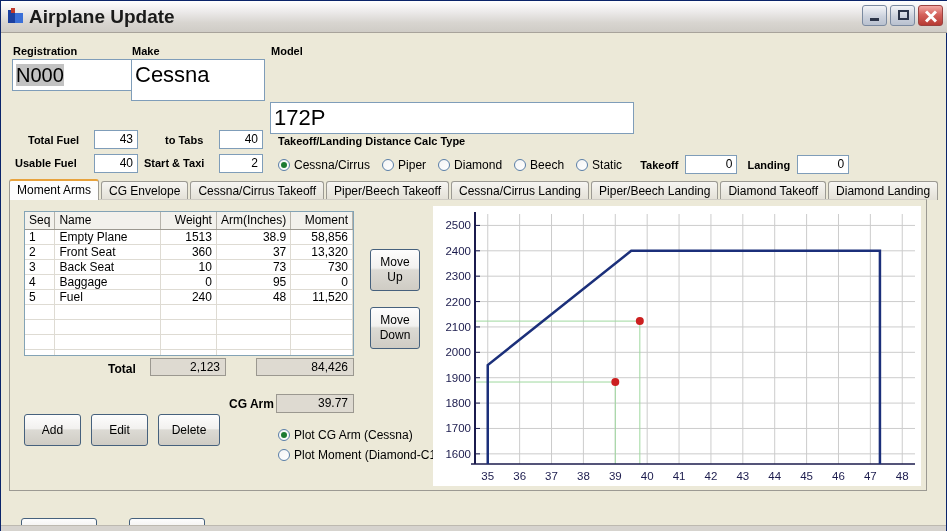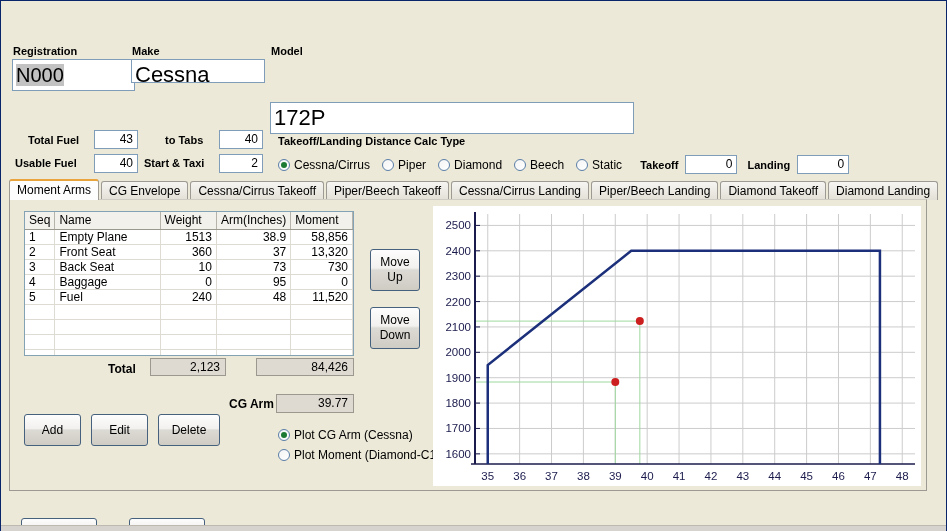--- a/index.html
+++ b/index.html
@@ -58,21 +58,21 @@
     background:#ffffff;border:1px solid #7f9db9;box-sizing:border-box;
     font-family:"Liberation Sans",sans-serif;
   }
   
   #hdr-reg-lbl{position:absolute;left:12px;top:12px;}
   #hdr-make-lbl{position:absolute;left:131px;top:12px;}
   #hdr-model-lbl{position:absolute;left:270px;top:12px;}
   #reg-input{position:absolute;left:11px;top:26px;width:123px;height:32px;
     font-size:20px;padding-left:3px;line-height:30px;color:#000;}
   #reg-input .sel{background:#c2c2c2;}
-  #make-input{position:absolute;left:130px;top:26px;width:134px;height:24px;
+  #make-input{position:absolute;left:130px;top:26px;width:134px;height:42px;
     font-size:22px;padding-left:3px;line-height:30px;color:#000;}
   #model-input{position:absolute;left:269px;top:26px;width:364px;height:32px;
     font-size:22px;padding-left:3px;line-height:30px;color:#000;margin-top:43px;}
   
   .numfield{
     background:#ffffff;border:1px solid #7f9db9;box-sizing:border-box;
     font-size:12px;text-align:right;padding-right:4px;color:#000;
   }
   #tf-lbl{position:absolute;left:27px;top:101px;}
   #tf-input{position:absolute;left:93px;top:97px;width:44px;height:19px;line-height:17px;}
@@ -123,21 +123,21 @@
     position:absolute;left:14px;top:11px;width:330px;height:145px;
     background:#ffffff;border:1px solid #83a3b5;box-sizing:border-box;
     overflow:hidden;
   }
   table.gr{border-collapse:collapse;width:100%;font-size:12px;color:#000;}
   table.gr th{
     background:#f2f1ec;font-weight:normal;text-align:left;
     border-right:1px solid #b6b3ab;border-bottom:1px solid #9b9890;
     height:17px;padding:0 4px;box-sizing:border-box;font-size:12px;
   }
-  table.gr th.r{}
+  table.gr th.r{text-align:right;}
   table.gr td{
     border-right:1px solid #dedbd3;border-bottom:1px solid #dedbd3;
     height:15px;padding:0 4px;box-sizing:border-box;white-space:nowrap;
   }
   table.gr td.r{text-align:right;}
   .c-seq{width:30px;} .c-name{width:115px;} .c-wt{width:60px;}
   .c-arm{width:72px;} .c-mom{width:65px;}
   
   #total-lbl{position:absolute;left:98px;top:162px;font-size:12px;font-weight:bold;}
   .readonly{
@@ -176,20 +176,40 @@
   #statusbar{
     position:absolute;left:0;top:492px;width:945px;height:5px;
     background:#d6d3ce;border-top:1px solid #bdb9b0;
   }
 </style>
 </head>
 <body>
 
 <div id="window">
 
+  <div id="titlebar">
+    <div id="app-icon">
+      <div class="a"></div>
+        <div class="b"></div>
+        <div class="c"></div>
+    </div>
+    <div id="app-title">Airplane Update</div>
+    <div id="win-btns">
+      <div class="wbtn">
+          <div class="min-g"></div>
+        </div>
+      <div class="wbtn">
+          <div class="max-g"></div>
+        </div>
+      <div class="wbtn close">
+          <div class="x1"></div>
+          <div class="x2"></div>
+        </div>
+    </div>
+  </div>
 
   <div id="client">
 
     <div class="lbl" id="hdr-reg-lbl">Registration</div>
     <div class="tfield" id="reg-input"><span class="sel">N000</span></div>
 
     <div class="lbl" id="hdr-make-lbl">Make</div>
     <div class="tfield" id="make-input">Cessna</div>
 
     <div class="lbl" id="hdr-model-lbl">Model</div>

